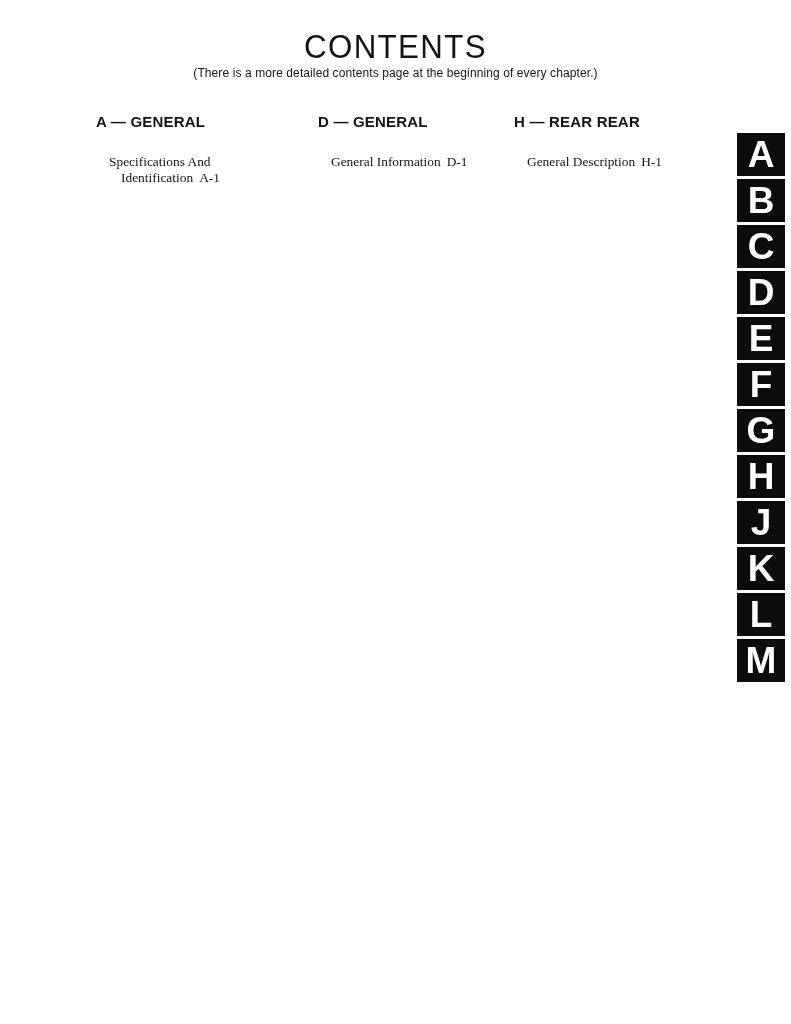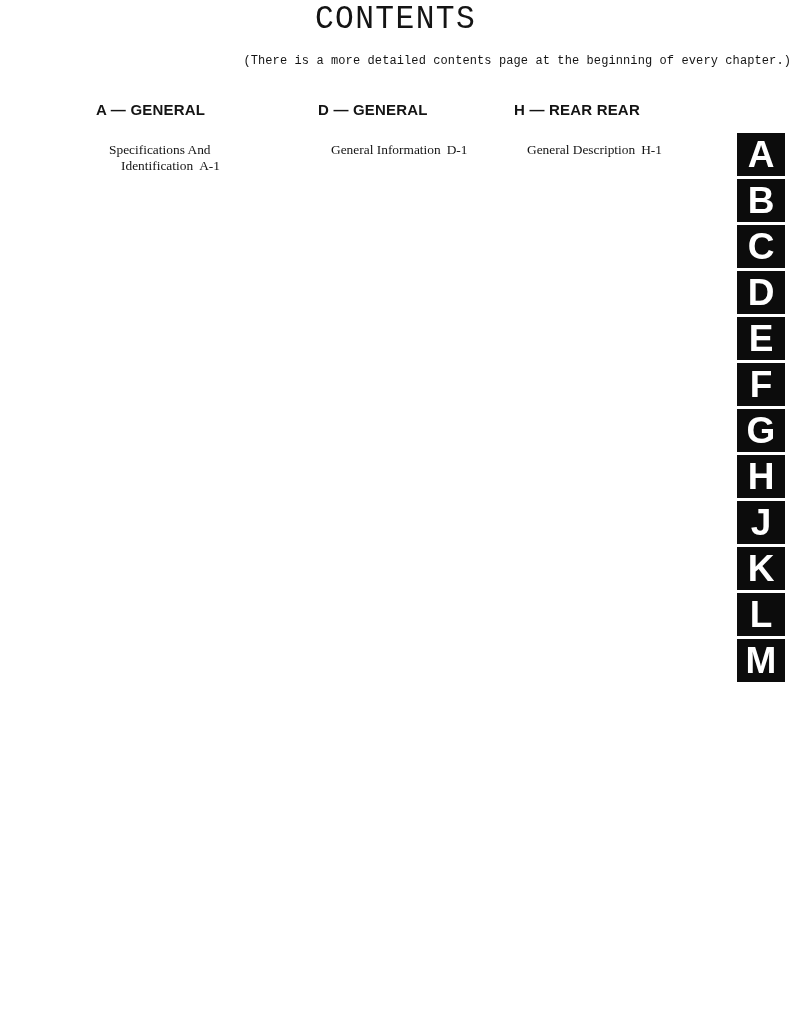--- a/index.html
+++ b/index.html
@@ -3,26 +3,26 @@
 <meta charset="utf-8">
 <style>
   * { margin:0; padding:0; box-sizing:border-box; }
   html,body { background:#e8e8e8; }
   body { font-family:"Liberation Sans","DejaVu Sans",sans-serif; }
   .page {
     position:relative; width:791px; height:1024px;
     background:var(--page-bg,#ffffff); color:var(--ink,#141414);
     margin:0 auto; overflow:hidden;
   }
-  .title-block { text-align:center;font-family:Liberation Mono, monospace; }
+  .title-block { padding-top:27px; text-align:center; }
   .page-title {
     font-size:34px; font-weight:500; letter-spacing:1.5px;
     transform:scaleX(.92); transform-origin:center;
   }
-  .page-subtitle { margin-top:16px; font-size:12px; letter-spacing:.1px;text-align:right; }
+  .page-subtitle { font-size:12px; letter-spacing:.1px; }
 
   .columns {
     display:flex; align-items:flex-start;
     margin-top:33px; padding-left:96px;
   }
   .col { flex:none; }
   .col.c1 { width:194px; margin-right:28px; }
   .col.c2 { width:176px; margin-right:20px; }
   .col.c3 { width:182px; }
   .sec-header {

